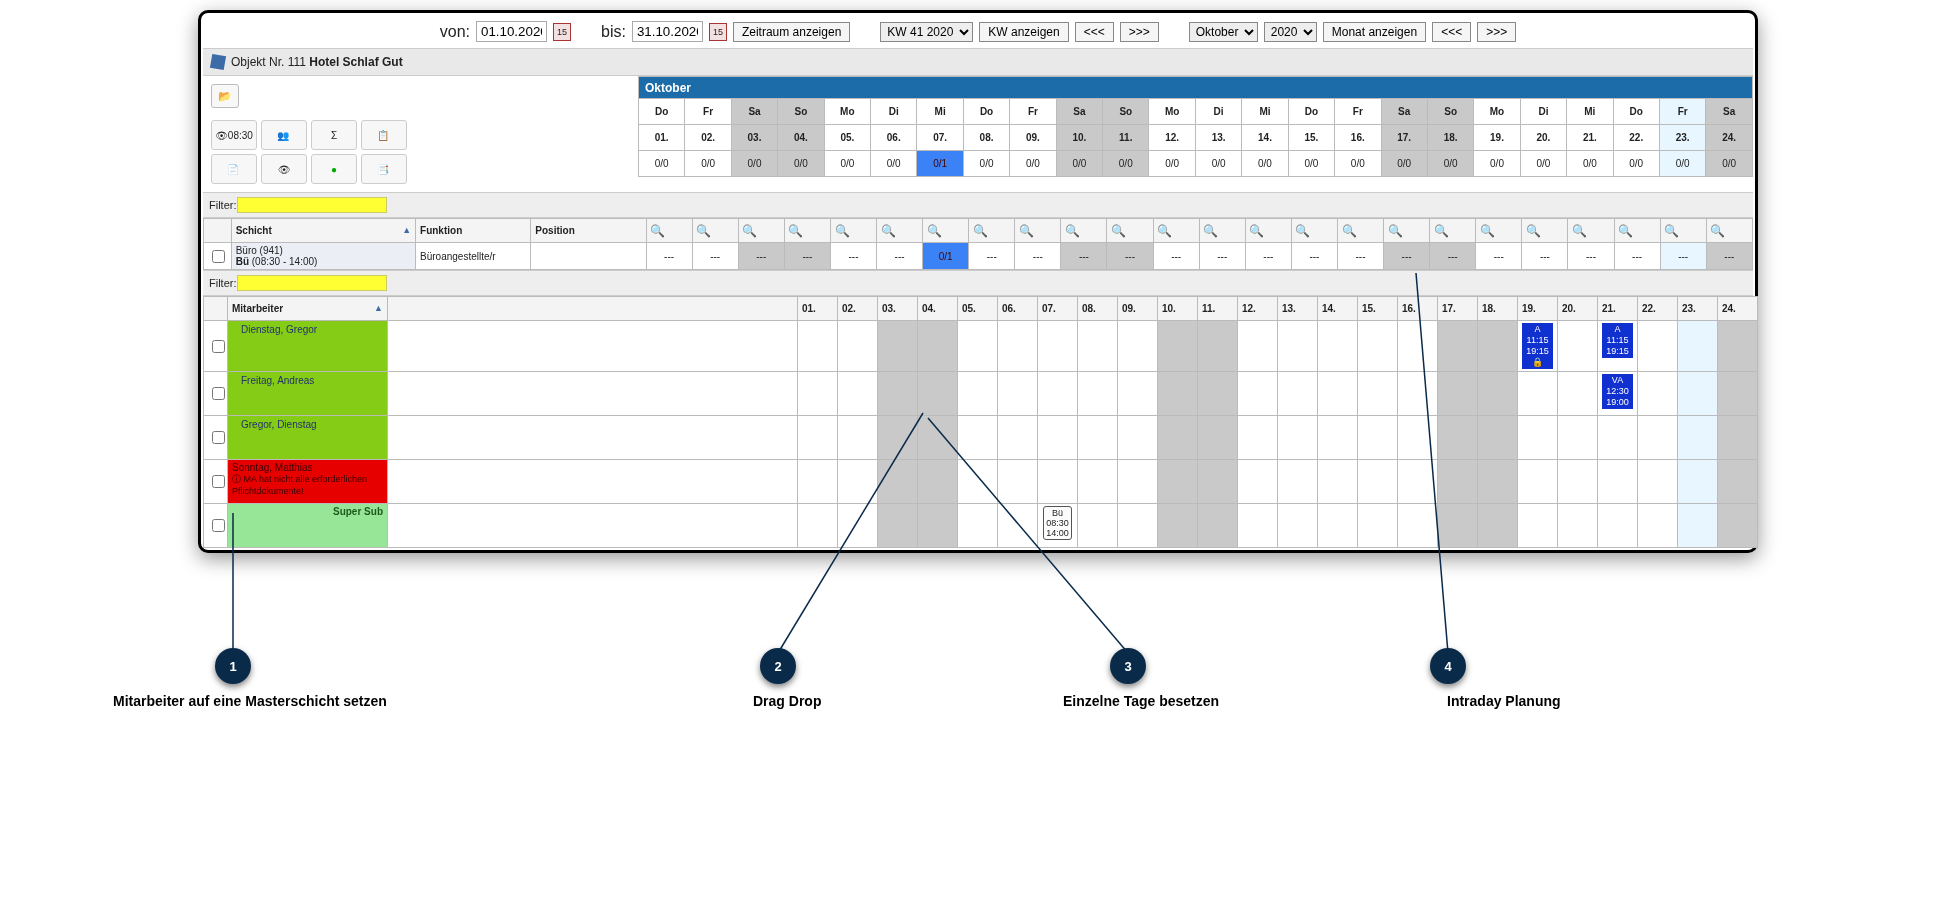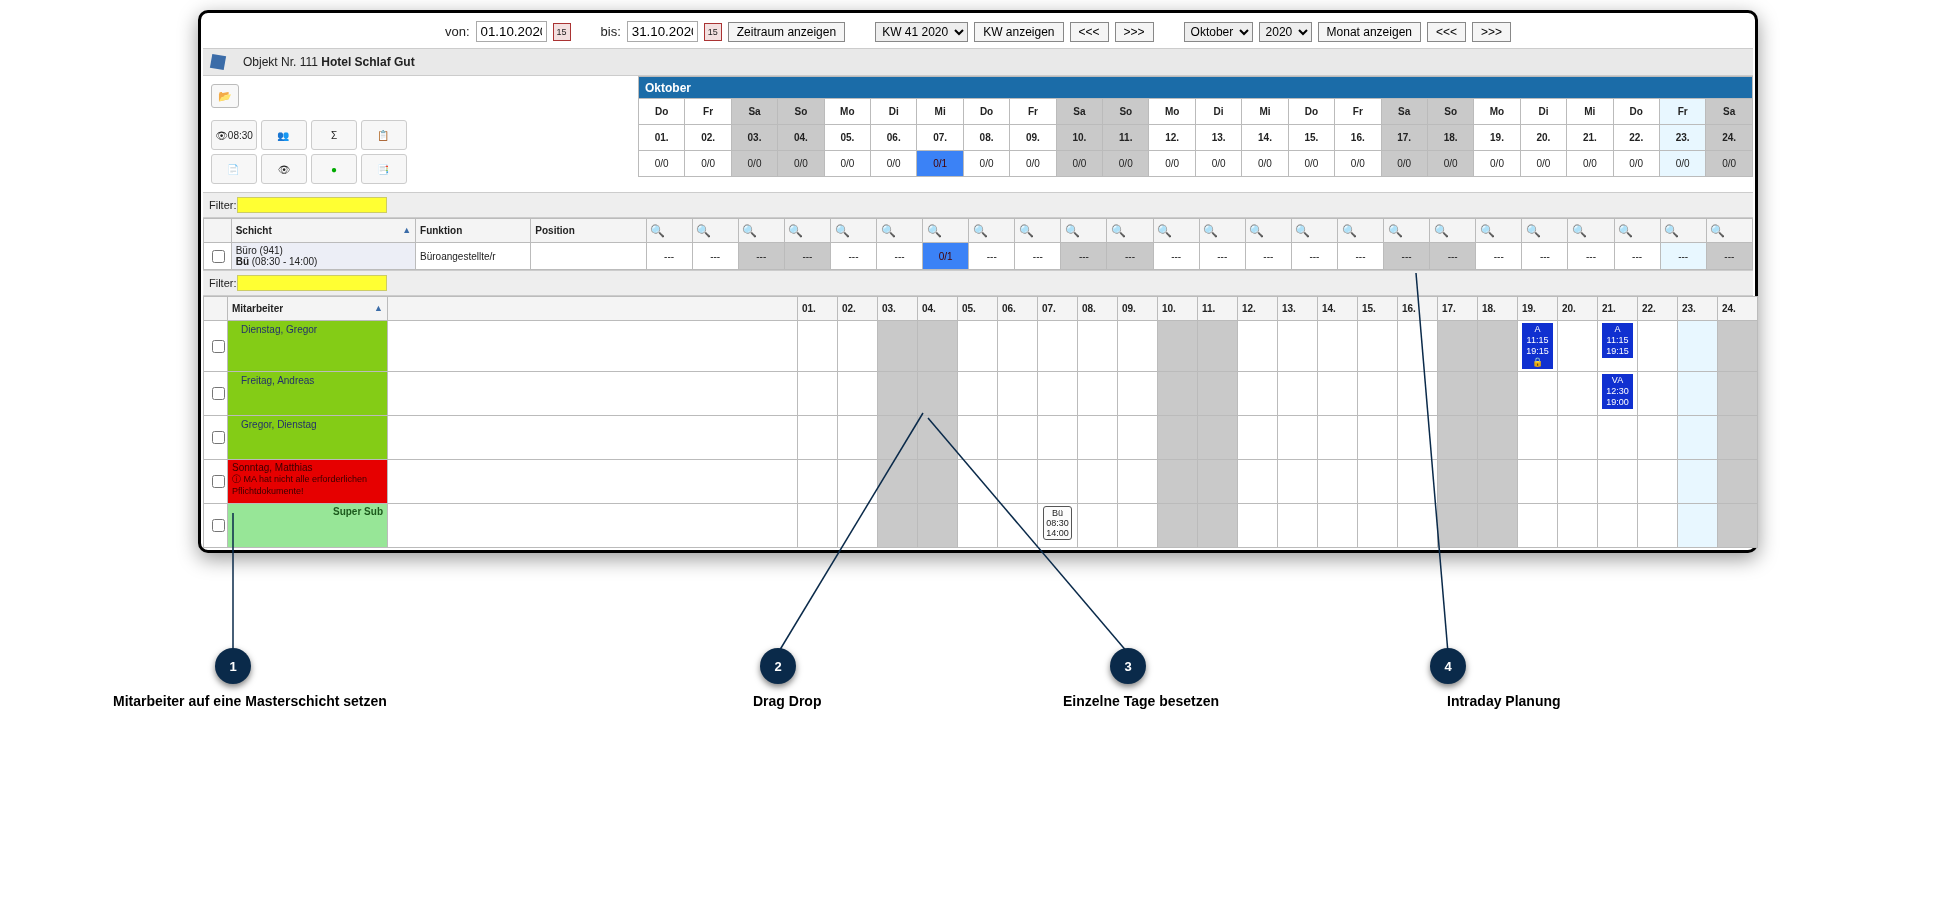--- a/index.html
+++ b/index.html
@@ -7,34 +7,34 @@
   .frame {
     margin:10px auto; width:1560px; position:relative; border:3px solid #000;
     border-radius:10px; padding:2px; background:#fff;
     box-shadow:0 6px 20px rgba(0,0,0,.4);
   }
   .topbar {
     display:flex; align-items:center; gap:6px; padding:6px 10px; flex-wrap:wrap;
     justify-content:center;
     border-bottom:1px solid #ccc;
   }
-  .topbar label { font-size:13px; }
+  .topbar label { font-size:16px; }
   .topbar input[type=text] { border:1px solid #aaa; padding:2px 4px; width:71px; }
   .cal-icn { width:18px; height:18px; border:1px solid #a33; background:#f3e0e0;
              display:inline-flex; align-items:center; justify-content:center; font-size:9px; cursor:pointer;}
   .btn { border:1px solid #888; background:#f5f5f5; padding:2px 8px; cursor:pointer; font-size:12px;}
   select { border:1px solid #888; background:#eee; padding:1px 2px; font-size:12px;}
   .gap { width:18px; }
 
   .objbar {
     background:#e9e9e9; border-bottom:1px solid #ccc; padding:6px 8px;
     display:flex; align-items:center; gap:6px;
   }
   .cube { width:14px; height:14px; background:#3b6ca8; transform:rotate(10deg); }
-  .objbar .t { font-size:12px;margin-left:12px; }
+  .objbar .t { font-size:12px; }
   .objbar .t b { font-weight:bold; }
 
   .row2 { display:flex; align-items:flex-start; }
   .leftpanel { width:435px; padding:8px; }
   .folder-btn { width:28px; height:24px; border:1px solid #bbb; border-radius:3px; display:flex;align-items:center;justify-content:center; background:#f8f8f8; cursor:pointer;}
   .tool-grid { margin-top:12px; display:grid; grid-template-columns:repeat(4,46px); gap:4px;}
   .tool { width:46px; height:30px; border:1px solid #ccc; border-radius:3px; background:#f7f7f7; display:flex; align-items:center; justify-content:center; cursor:pointer; font-size:10px;}
   .calwrap { flex:1; overflow:hidden; }
 
   

